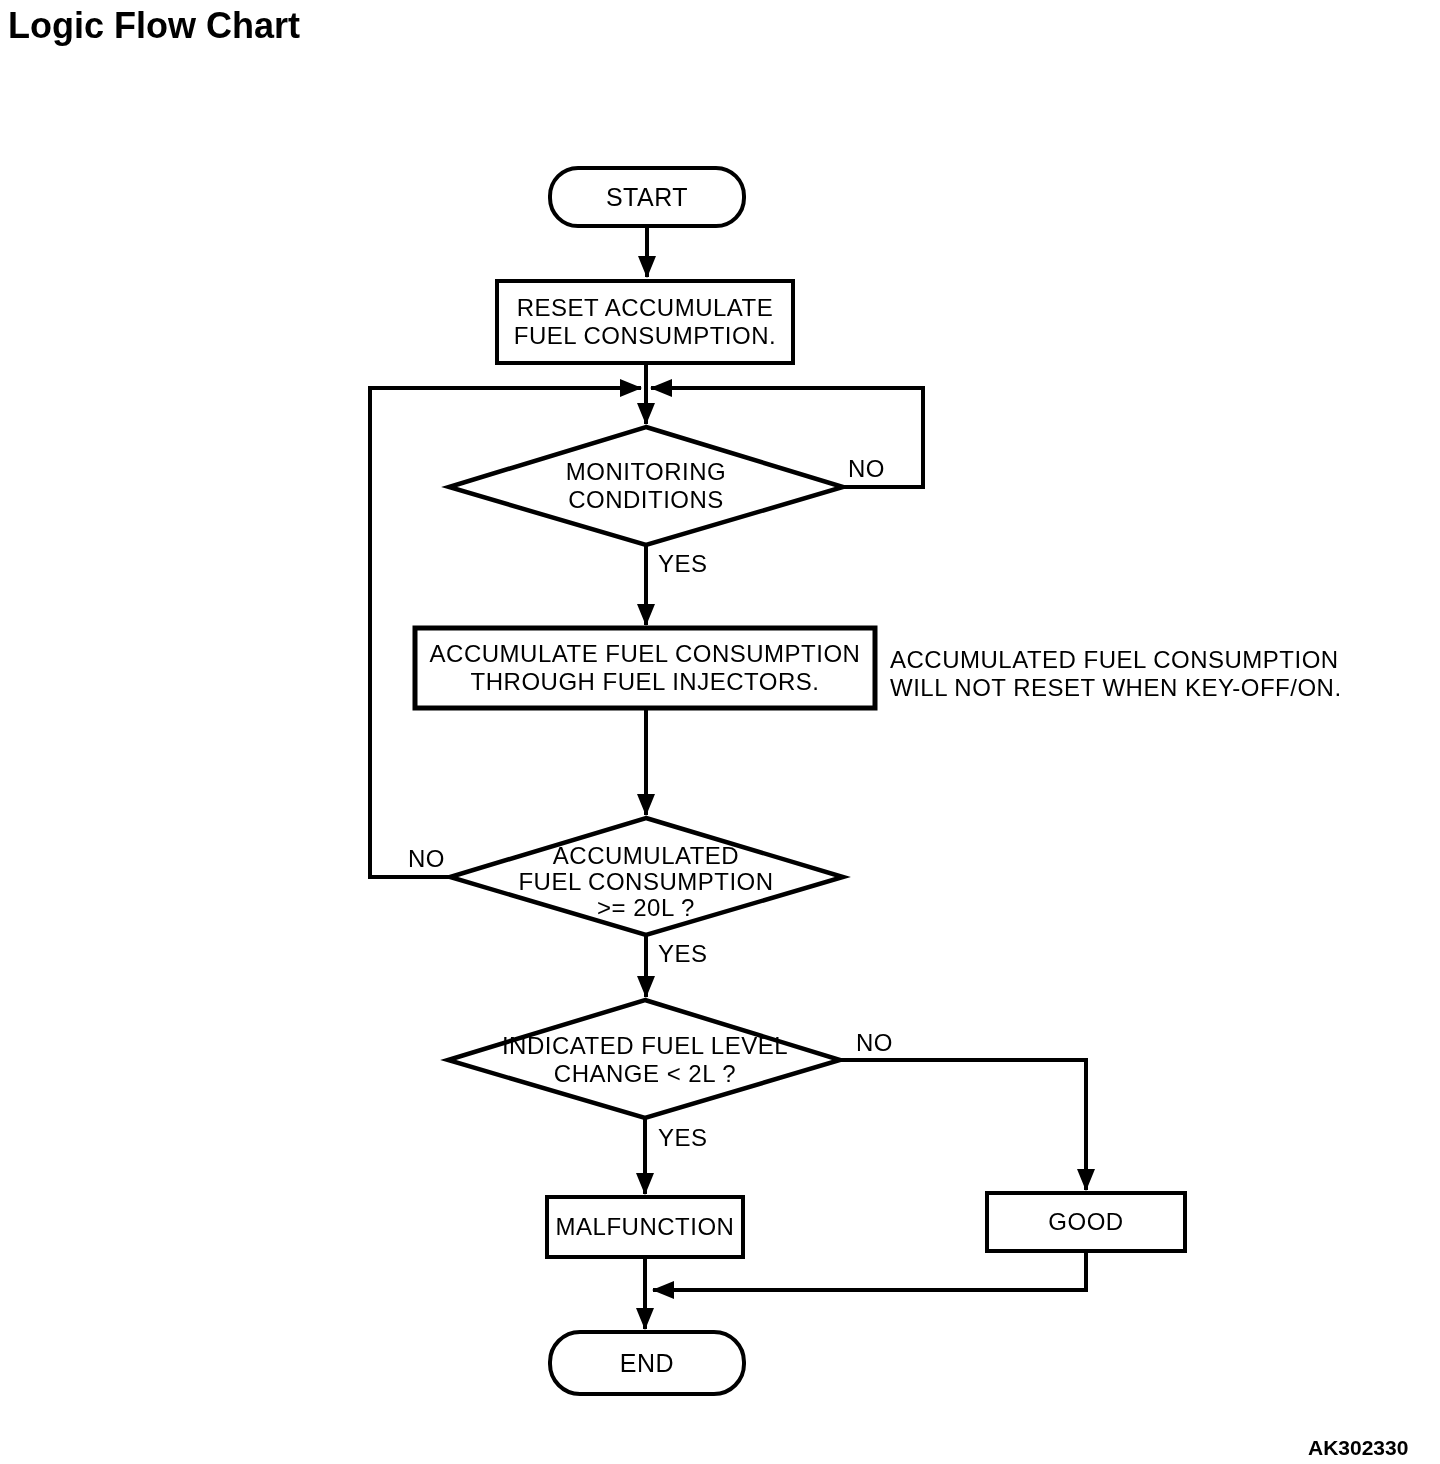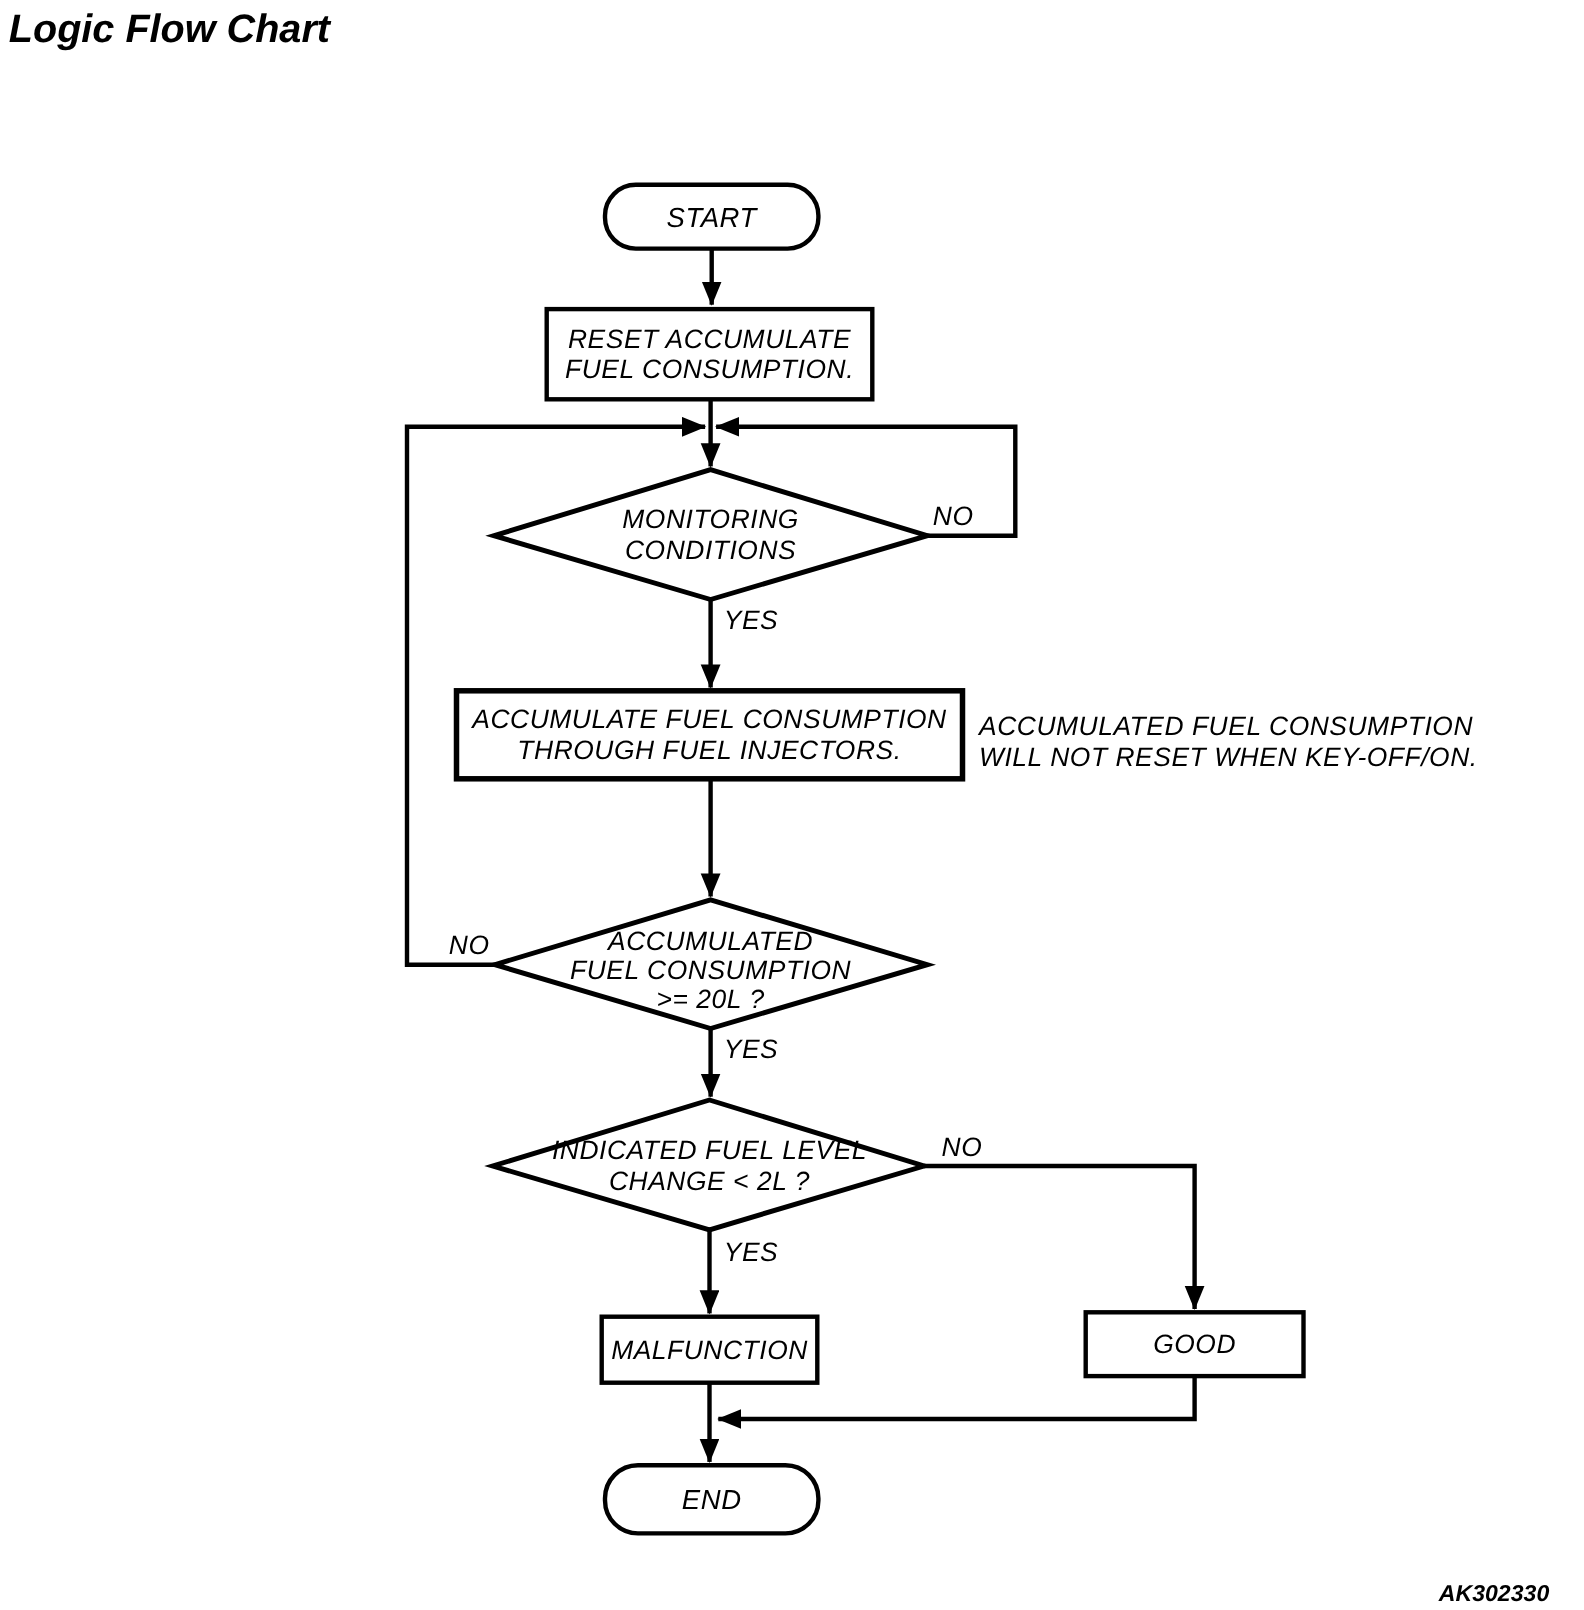--- a/index.html
+++ b/index.html
@@ -2,21 +2,20 @@
 <html><head>
 <meta charset="utf-8">
 <style>
   html, body { margin: 0; padding: 0; background: #ffffff; }
   .page {
     position: relative;
     width: 1424px;
     height: 1464px;
     background: #ffffff;
     font-family: "Liberation Sans", sans-serif;
-    font-style: italic;
   }
   svg { display: block; }
   .shape {
     fill: #ffffff;
     stroke: #000000;
     stroke-width: 4;
   }
   .diamond { stroke-width: 4.5; }
   .thickbox { stroke-width: 5; }
   .edge {

